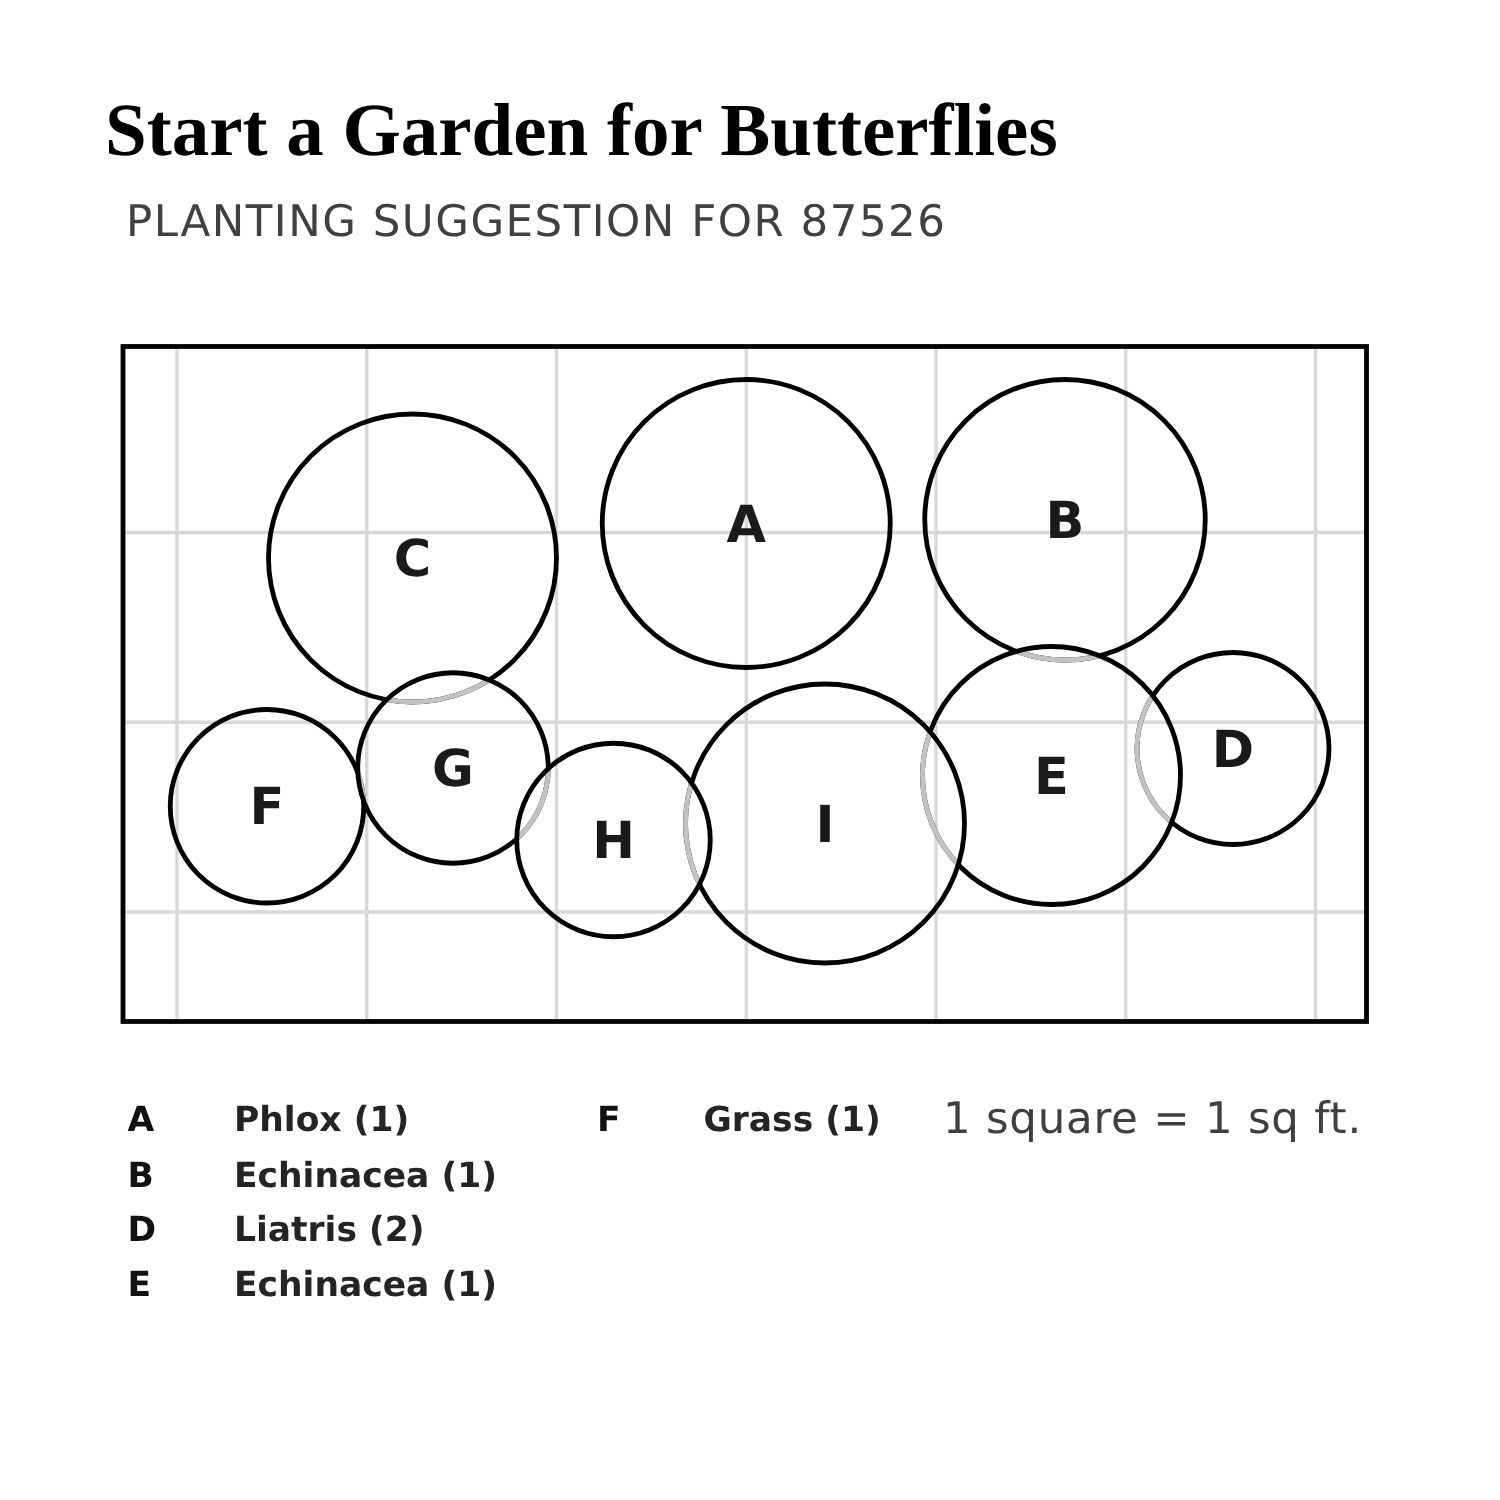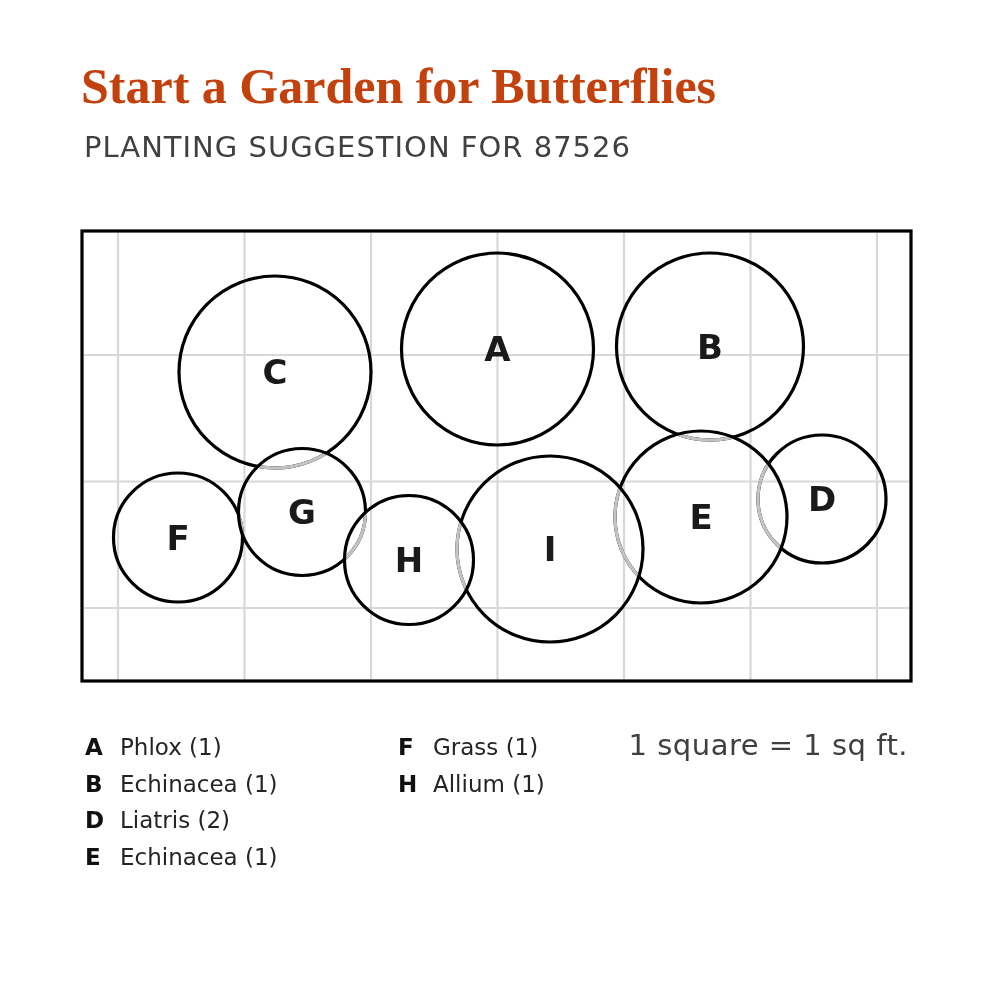--- a/index.html
+++ b/index.html
@@ -2,36 +2,36 @@
 <html><head>
 <meta charset="utf-8">
 <style>
   html,body{margin:0;padding:0;}
   body{
     width:1000px;height:1000px;background:#ffffff;position:relative;overflow:hidden;
     font-family:"DejaVu Sans",sans-serif;color:#1a1a1a;
   }
   .abs{position:absolute;}
   #page-title{
-    left:81px;top:60px;
+    left:70px;top:60px;
     font-family:"Liberation Serif",serif;font-weight:700;
-    font-size:50px;line-height:52px;color:#c2410c;white-space:nowrap;
+    font-size:50px;line-height:52px;color:#000000;white-space:nowrap;
   }
   #page-subtitle{
     left:84px;top:133px;
     font-size:29px;line-height:29px;font-weight:400;color:#404040;
     letter-spacing:1px;white-space:nowrap;
   }
   #plot-svg{left:0;top:0;}
   .legend-col{line-height:36.5px;font-size:23px;color:#242424;}
   #legend-col-0{left:85px;top:729px;}
   #legend-col-1{left:398px;top:729px;}
   .legend-item{white-space:nowrap;}
   .legend-letter{display:inline-block;width:35px;font-weight:700;color:#111111;}
-  .legend-name{font-weight:400;}
+  .legend-name{font-weight:700;margin-left:36px;}
   #scale-note{
     right:92px;top:733px;font-size:29px;line-height:24px;color:#3f3f3f;
     letter-spacing:.5px;white-space:nowrap;
   }
 </style>
 </head>
 <body>
 
 <svg id="plot-svg" class="abs" width="1000" height="1000" viewBox="0 0 1000 1000" xmlns="http://www.w3.org/2000/svg">
     <defs>
@@ -100,16 +100,15 @@
 <div id="page-subtitle" class="abs">PLANTING SUGGESTION FOR 87526</div>
 
 <div id="legend-col-0" class="abs legend-col">
     <div class="legend-item"><span class="legend-letter">A</span><span class="legend-name">Phlox (1)</span></div>
     <div class="legend-item"><span class="legend-letter">B</span><span class="legend-name">Echinacea (1)</span></div>
     <div class="legend-item"><span class="legend-letter">D</span><span class="legend-name">Liatris (2)</span></div>
     <div class="legend-item"><span class="legend-letter">E</span><span class="legend-name">Echinacea (1)</span></div>
   </div>
 <div id="legend-col-1" class="abs legend-col">
     <div class="legend-item"><span class="legend-letter">F</span><span class="legend-name">Grass (1)</span></div>
-    <div class="legend-item"><span class="legend-letter">H</span><span class="legend-name">Allium (1)</span></div>
   </div>
 
 <div id="scale-note" class="abs">1 square = 1 sq ft.</div>
 
 </body></html>

